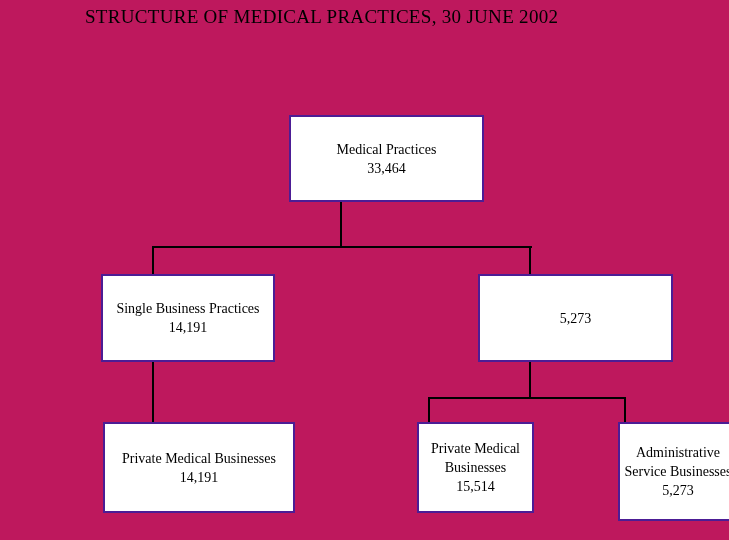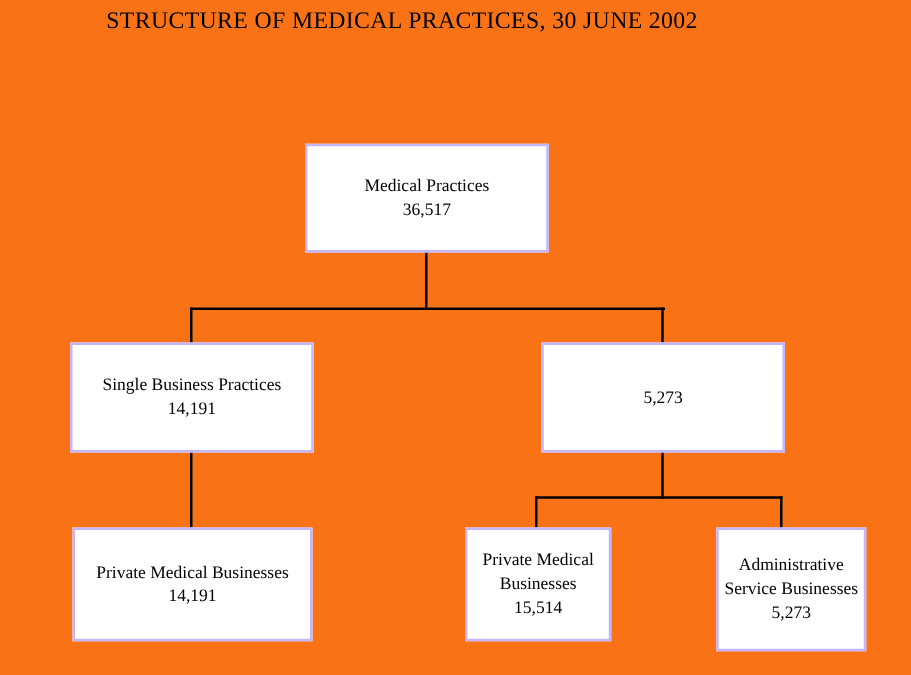--- a/index.html
+++ b/index.html
@@ -4,58 +4,59 @@
 <style>
   html, body {
     margin: 0;
     padding: 0;
     background: #ffffff;
   }
   .canvas {
     position: relative;
     width: 729px;
     height: 540px;
-    background: #f97316;
+    background: #be185d;
     color: #000000;
     font-family: "Liberation Serif", serif;
     overflow: hidden;
   }
   .title {
     position: absolute;
     left: 85px;
     top: 6px;
     font-size: 19px;
     letter-spacing: 0.3px;
     white-space: nowrap;
     color: #000000;
   }
   .node {
     position: absolute;
     box-sizing: border-box;
-    border: 2px solid #c4b5fd;
+    border: 2px solid #4c1d95;
     background: #ffffff;
     display: flex;
     flex-direction: column;
     align-items: center;
     justify-content: center;
     text-align: center;
     font-size: 14px;
     line-height: 19px;
     padding: 0 2px;
+    margin-left: 45px;
   }
   .node .label, .node .value {
     display: block;
   }
   .line {
     position: absolute;
     background: #000000;
   }
   
   #node-root            { left: 244px; top: 115px; width: 195px; height: 87px; }
-  #node-single          { left:  56px; top: 274px; width: 195px; height: 88px; }
+  #node-single          { left:  56px; top: 274px; width: 174px; height: 88px; }
   #node-multi           { left: 433px; top: 274px; width: 195px; height: 88px; }
   #node-single-private  { left:  58px; top: 422px; width: 192px; height: 91px; }
   #node-multi-private   { left: 372px; top: 422px; width: 117px; height: 91px; }
   #node-multi-admin     { left: 573px; top: 422px; width: 120px; height: 99px; }
   
   #conn-root-down        { left: 340px; top: 200px; width:   2px; height: 48px; }
   #conn-level1-h         { left: 152px; top: 246px; width: 380px; height:  2px; }
   #conn-single-top       { left: 152px; top: 246px; width:   2px; height: 28px; }
   #conn-multi-top        { left: 529px; top: 246px; width:   2px; height: 28px; }
   #conn-single-down      { left: 152px; top: 360px; width:   2px; height: 62px; }
@@ -76,21 +77,21 @@
   <div class="line" id="conn-single-top"></div>
   <div class="line" id="conn-multi-top"></div>
   <div class="line" id="conn-single-down"></div>
   <div class="line" id="conn-multi-down"></div>
   <div class="line" id="conn-level2-h"></div>
   <div class="line" id="conn-multi-private-top"></div>
   <div class="line" id="conn-multi-admin-top"></div>
 
   <div class="node" id="node-root">
     <span class="label">Medical Practices</span>
-    <span class="value">36,517</span>
+    <span class="value">33,464</span>
   </div>
 
   <div class="node" id="node-single">
     <span class="label">Single Business Practices</span>
     <span class="value">14,191</span>
   </div>
 
   <div class="node" id="node-multi">
     <span class="value">5,273</span>
   </div>

